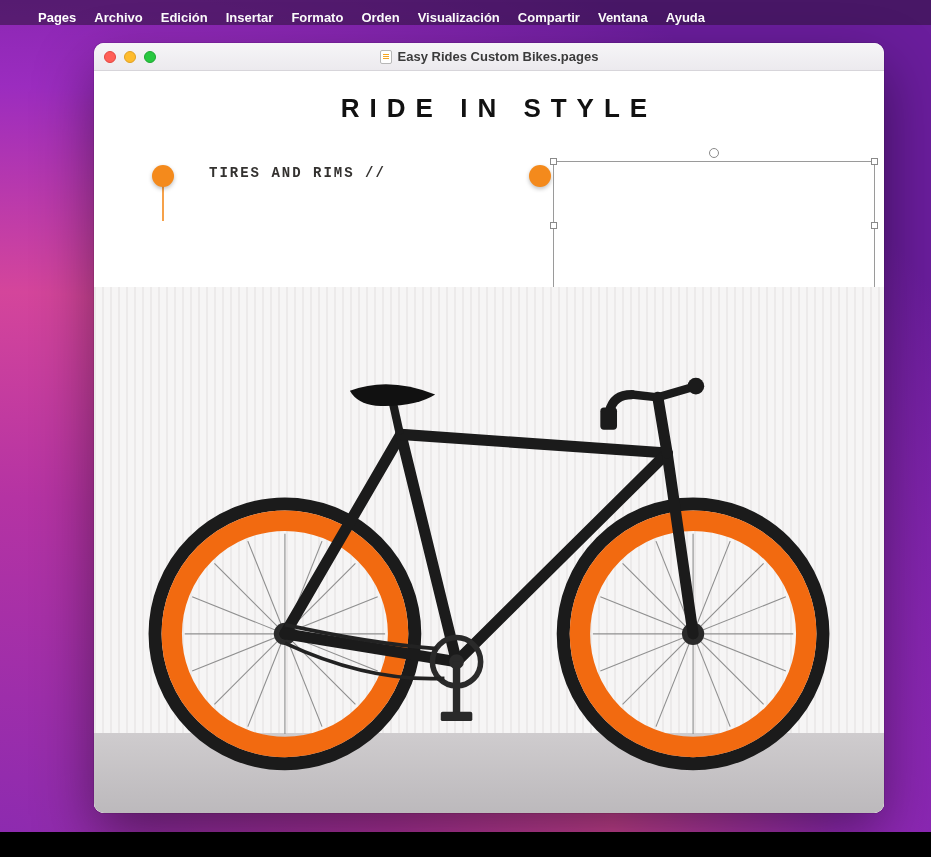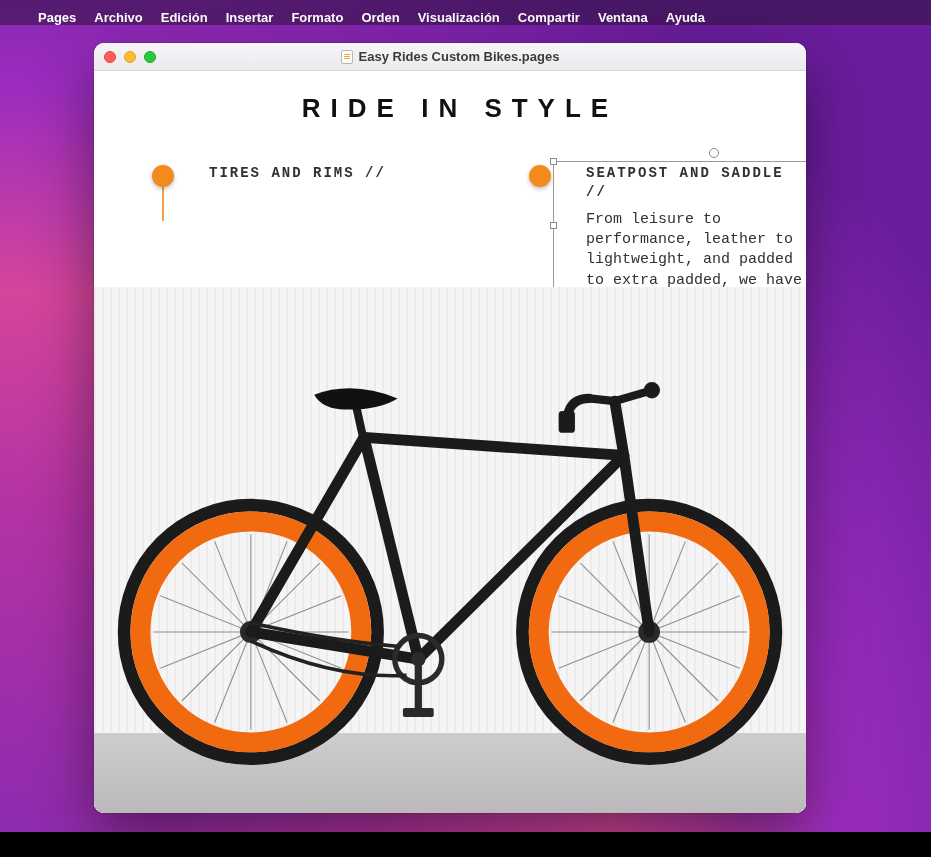--- a/index.html
+++ b/index.html
@@ -21,21 +21,21 @@
     display:flex; align-items:flex-end; padding-left:18px; gap:18px;
     color:#fff; font-size:13px; font-weight:400;
     -webkit-font-smoothing:antialiased;
   }
   .menubar .apple { font-size:14px; margin-right:2px; }
   .menubar .app  { font-weight:700; }
   .menubar span { white-space:nowrap;font-weight:bold; }
 
   
   .window {
-    position:absolute; top:43px; left:94px; width:712px; height:770px;
+    position:absolute; top:43px; left:94px; width:790px; height:770px;
     background:#fff; border-radius:10px; overflow:hidden;
     box-shadow:0 25px 60px rgba(0,0,0,.45), 0 0 0 1px rgba(0,0,0,.08);
   }
   .titlebar {
     height:28px; background:linear-gradient(#f6f5f7,#eceaee);
     border-bottom:1px solid #d7d5da; display:flex; align-items:center;
     padding:0 10px; position:relative;
   }
   .traffic { display:flex; gap:8px; }
   .traffic span { width:12px; height:12px; border-radius:50%; display:block; }
@@ -148,24 +148,20 @@
         <line x1="347" y1="640" x2="347" y2="770" stroke="#f48a1c" stroke-width="1.6"></line>
       </svg>
 
       <div class="bullet" style="left:58px;  top:94px;"></div>
       <div class="bullet" style="left:435px; top:94px;"></div>
 
       <div class="callout c-left">
         <div class="ttl">TIRES AND RIMS //</div>
       </div>
 
-      <div class="callout c-right">
-        <div class="ttl">SEATPOST AND SADDLE //</div>
-        <div class="body" style="max-width:300px">From leisure to performance, leather to lightweight, and padded to extra padded, we have 20 different saddles to choose from.</div>
-      </div>
       <div class="selbox">
         <span class="rot"></span>
         <span class="h tl"></span>
         <span class="h tr"></span>
         <span class="h ml"></span>
         <span class="h mr"></span>
         <span class="h bl"></span>
         <span class="h bm"></span>
         <span class="h br"></span>
       </div>

